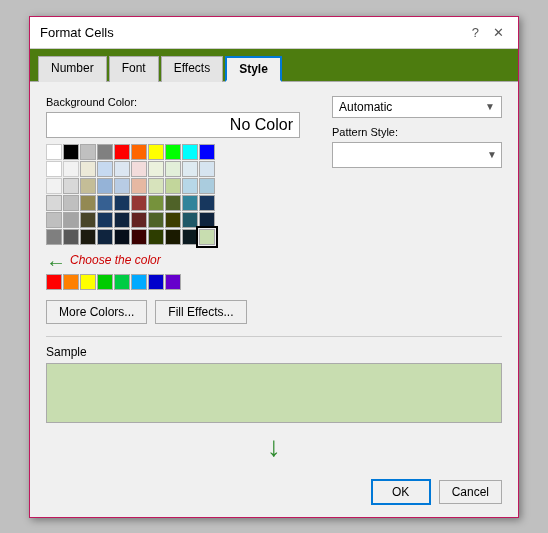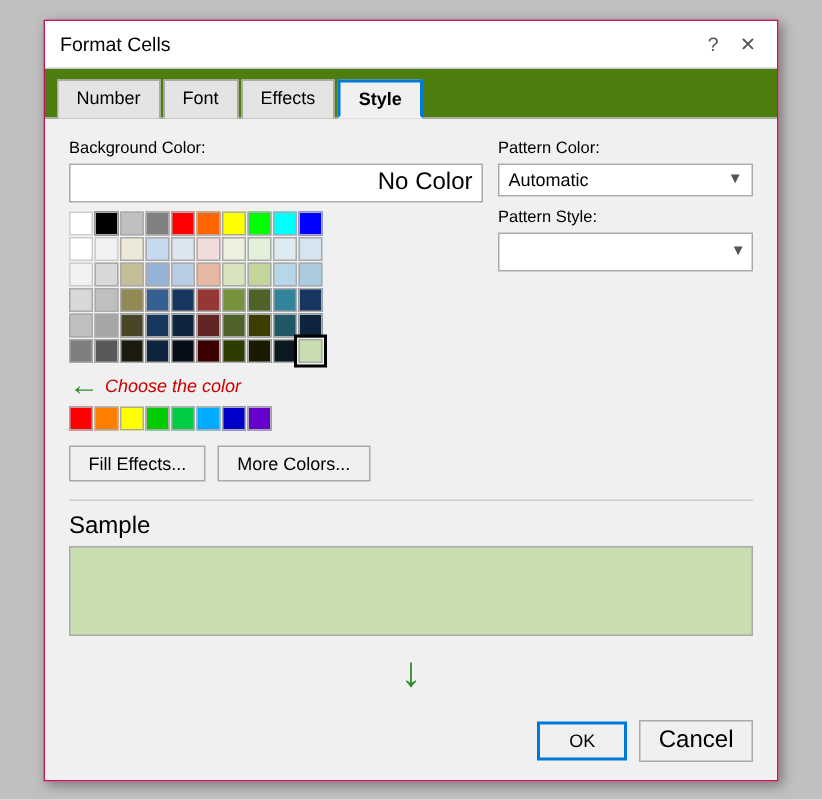--- a/index.html
+++ b/index.html
@@ -71,21 +71,21 @@
       border-bottom: 2px solid #f0f0f0;
       font-weight: 600;
       color: #000;
       z-index: 1;
     }
     .content {
       padding: 14px 16px 10px 16px;
     }
     .two-col {
       display: flex;
-      gap: 10px;
+      gap: 32px;
     }
     .left-col {
       flex: 1;
     }
     .right-col {
       width: 170px;
     }
     .section-label {
       font-size: 11px;
       color: #000;
@@ -165,21 +165,21 @@
       justify-content: flex-end;
       padding-right: 4px;
       cursor: pointer;
     }
     .separator {
       border: none;
       border-top: 1px solid #ccc;
       margin: 12px 0 8px 0;
     }
     .sample-label {
-      font-size: 16px;
+      font-size: 12px;
       color: #000;
       margin-bottom: 4px;
     }
     .sample-box {
       height: 60px;
       background: #c8ddb0;
       border: 1px solid #aaa;
       margin-bottom: 10px;
     }
     .bottom-row {
@@ -195,21 +195,21 @@
       border: 2px solid #0078d7;
       background: #f0f0f0;
       font-size: 12px;
       cursor: pointer;
       min-width: 60px;
     }
     .cancel-btn {
       padding: 4px 12px;
       border: 1px solid #aaa;
       background: #f0f0f0;
-      font-size: 16px;
+      font-size: 12px;
       cursor: pointer;
       min-width: 60px;
       text-align: right;
     }
     .clear-btn {
       padding: 4px 12px;
       border: 1px solid #aaa;
       background: #f0f0f0;
       font-size: 12px;
       cursor: pointer;
@@ -366,27 +366,26 @@
           <div class="color-cell" style="background:#ffff00;"></div>
           <div class="color-cell" style="background:#00cc00;"></div>
           <div class="color-cell" style="background:#00cc44;"></div>
           <div class="color-cell" style="background:#00aaff;"></div>
           <div class="color-cell" style="background:#0000cc;"></div>
           <div class="color-cell" style="background:#6600cc;"></div>
         </div>
 
         
         <div class="btn-row">
+          <button class="std-btn">More Colors...</button>
           <button class="std-btn">Fill Effects...</button>
-          <button class="std-btn">More Colors...</button>
         </div>
       </div>
 
       <div class="right-col">
-        <div class="section-label">Pattern Color:</div>
         <div class="dropdown">
           <span>Automatic</span>
           <span class="dropdown-arrow">▼</span>
         </div>
         <div class="section-label">Pattern Style:</div>
         <div class="pattern-style-box">
           <span class="dropdown-arrow">▼</span>
         </div>
       </div>
     </div>

